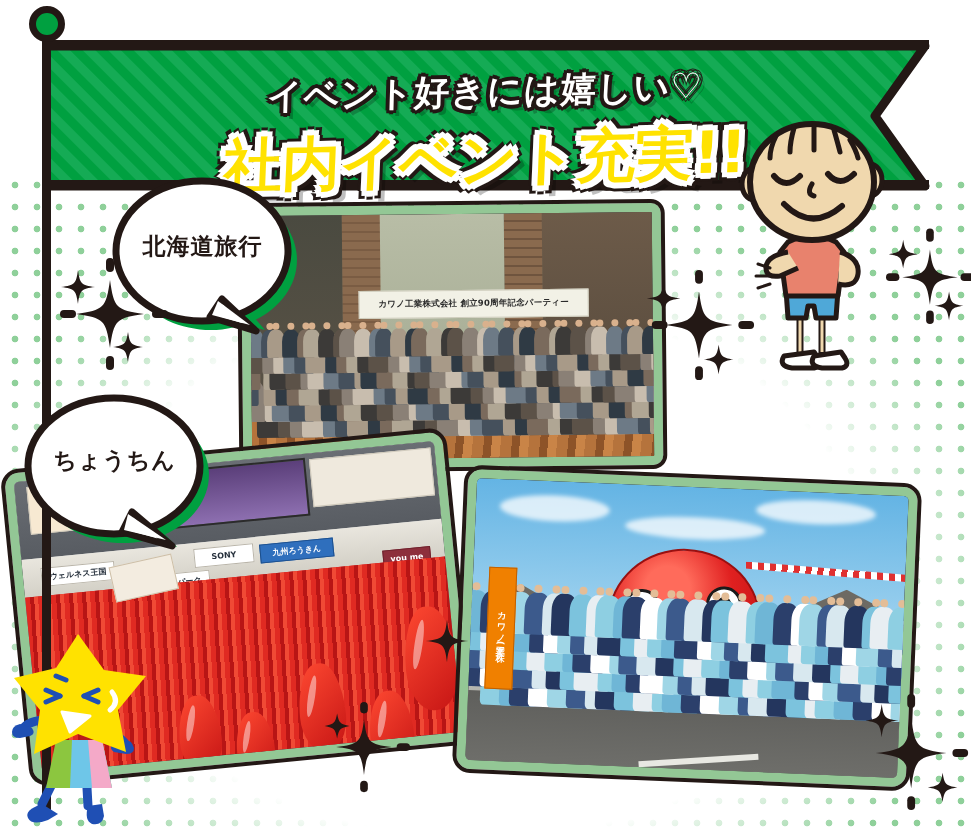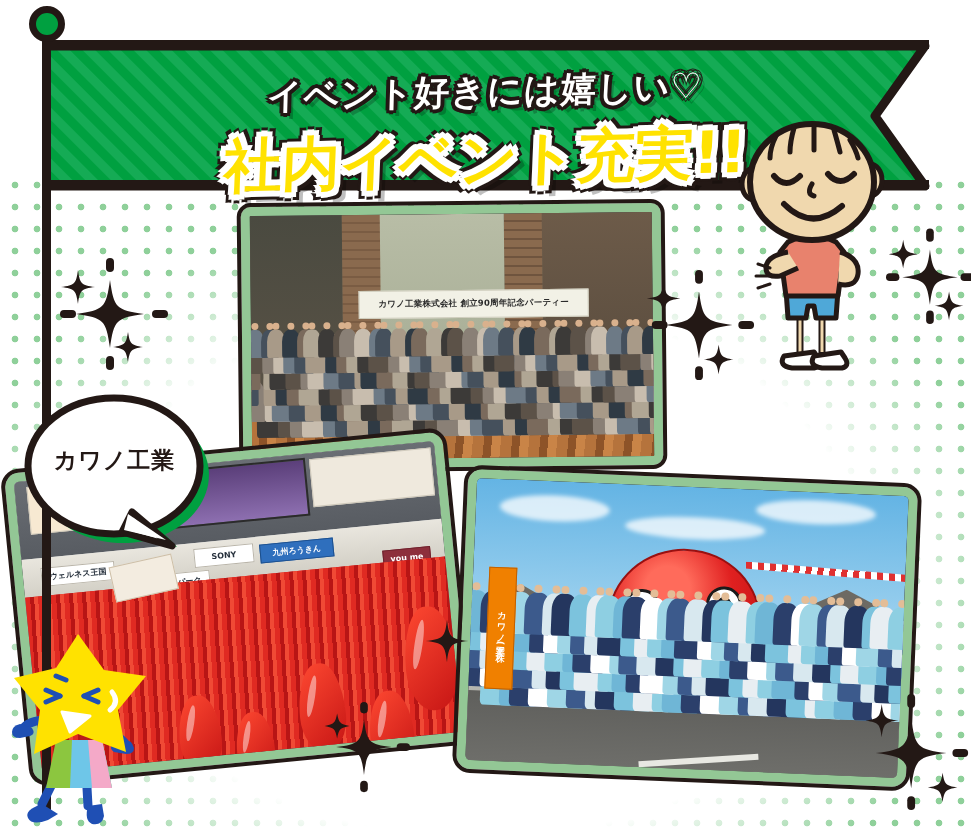--- a/index.html
+++ b/index.html
@@ -616,32 +616,45 @@
           <i style="left:399.40000000000146px;bottom:72px;width:26.04px;height:42px;background:#e8eef2;"></i>
           <i style="left:417.20000000000175px;bottom:72px;width:26.04px;height:42px;background:#8ecfe2;"></i>
           <i style="left:435.00000000000205px;bottom:72px;width:26.04px;height:42px;background:#6fb6d6;"></i>
         </div>
       <div class="orange-flag">
         <span>カワノ工業(株)</span>
       </div>
     </div>
   </div>
 
+  <div class="bubble" id="bubble-hokkaido">
+    <svg width="200" height="172" viewBox="0 0 200 172">
+      <g transform="translate(9,9)">
+        <path d="M92,6 a86,70 0 1,1 -0.1,0 Z M120,116 l26,30 l-38,-10 Z" fill="#00a040"></path>
+      </g>
+      <ellipse cx="92" cy="76" rx="86" ry="70" fill="#ffffff" stroke="#231815" stroke-width="7"></ellipse>
+      <path d="M112,124 L146,156 L100,142 Z" fill="#ffffff" stroke="#231815" stroke-width="7" stroke-linejoin="round"></path>
+      <path d="M108,126 L140,150 L102,140 Z" fill="#ffffff"></path>
+    </svg>
+    <div class="label">
+      <span>北海道旅行</span>
+    </div>
+  </div>
 
   <div class="bubble" id="bubble-baseball">
     <svg width="200" height="172" viewBox="0 0 200 172">
       <g transform="translate(9,9)">
         <path d="M92,6 a86,68 0 1,1 -0.1,0 Z M116,114 l30,32 l-40,-10 Z" fill="#00a040"></path>
       </g>
       <ellipse cx="92" cy="74" rx="86" ry="68" fill="#ffffff" stroke="#231815" stroke-width="7"></ellipse>
       <path d="M110,120 L150,154 L100,140 Z" fill="#ffffff" stroke="#231815" stroke-width="7" stroke-linejoin="round"></path>
       <path d="M106,122 L144,148 L102,138 Z" fill="#ffffff"></path>
     </svg>
     <div class="label">
-      <span>カワノ工業</span>
+      <span>ちょうちん</span>
     </div>
   </div>
 
 
   <div class="boy">
     <svg width="190" height="262" viewBox="0 0 190 262">
 
       <path d="M78,192 L78,236" stroke="#231815" stroke-width="7" fill="none" stroke-linecap="round"></path>
       <path d="M100,192 L100,236" stroke="#231815" stroke-width="7" fill="none" stroke-linecap="round"></path>
       <path d="M78,194 L78,234" stroke="#f0d8ae" stroke-width="3" fill="none"></path>

